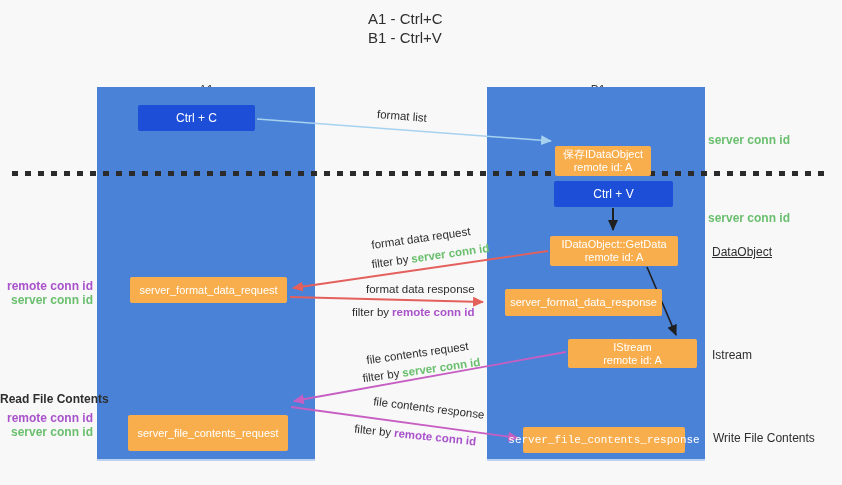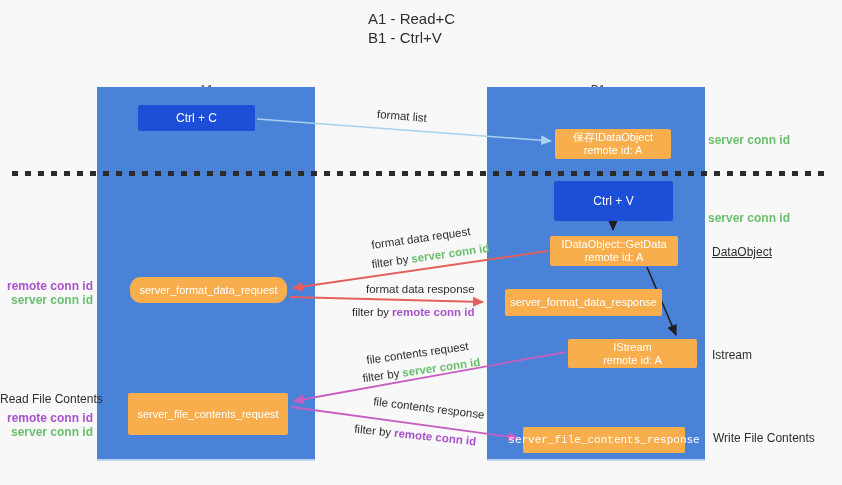--- a/index.html
+++ b/index.html
@@ -52,29 +52,29 @@
   .rot-dn2 { transform: rotate(7deg); }
   .rot-dn3 { transform: rotate(6deg); }
   .tok { font-weight: 700; margin-left: 3px; }
   .tok.green { color: #6abf6e; }
   .tok.purple { color: #a953cb; }
   .side-label {
     position: absolute; z-index: 4; font-size: 12px; white-space: nowrap; color: #2e2e2e;
   }
   .side-label.bold-green { color: #6abf6e; font-weight: 700; }
   .side-label.bold-purple { color: #a953cb; font-weight: 700; }
-  .left-col { left: 0; width: 93px; text-align: right; }
+  .left-col { left: 0; width: 93px; text-align: right; font-weight: bold; }
 </style>
 </head>
 <body>
 
 <div id="stage">
 
   <div class="title">
-    <div>A1 - Read+C</div>
+    <div>A1 - Ctrl+C</div>
     <div>B1 - Ctrl+V</div>
   </div>
 
   <div class="lane-header a">
     <div>A1</div>
   </div>
   <div class="lane-header b">
     <div>B1</div>
     <div>connection</div>
   </div>
@@ -105,48 +105,48 @@
     <line x1="290" y1="297" x2="483" y2="302" stroke="#e4605c" stroke-width="1.8" marker-end="url(#m-red)"></line>
     <line x1="647" y1="267" x2="676" y2="335" stroke="#1f1f1f" stroke-width="1.6" marker-end="url(#m-black)"></line>
     <line x1="566" y1="352" x2="294" y2="401" stroke="#c75fc3" stroke-width="1.8" marker-end="url(#m-magenta)"></line>
     <line x1="291" y1="407" x2="518" y2="438" stroke="#c75fc3" stroke-width="1.8" marker-end="url(#m-magenta)"></line>
   </svg>
 
   <div class="node green" style="left:138px; top:105px; width:117px; height:26px;">
     <div>Ctrl + C</div>
   </div>
 
-  <div class="node orange" style="left:555px; top:129px; width:116px; height:30px;">
+  <div class="node orange" style="left:555px; top:146px; width:96px; height:30px;">
     <div>保存IDataObject</div>
     <div>remote id: A</div>
   </div>
 
-  <div class="node green" style="left:554px; top:181px; width:119px; height:40px;">
+  <div class="node green" style="left:554px; top:181px; width:119px; height:26px;">
     <div>Ctrl + V</div>
   </div>
 
   <div class="node orange" style="left:550px; top:236px; width:128px; height:30px;">
     <div>IDataObject::GetData</div>
     <div>remote id: A</div>
   </div>
 
-  <div class="node orange" style="left:130px; top:277px; width:157px; height:26px;border-radius:11px;">
+  <div class="node orange" style="left:130px; top:277px; width:157px; height:26px;">
     <div>server_format_data_request</div>
   </div>
 
   <div class="node orange" style="left:505px; top:289px; width:157px; height:27px;">
     <div>server_format_data_response</div>
   </div>
 
   <div class="node orange" style="left:568px; top:339px; width:129px; height:29px;">
     <div>IStream</div>
     <div>remote id: A</div>
   </div>
 
-  <div class="node orange" style="left:128px; top:393px; width:160px; height:42px;align-items:center;">
+  <div class="node orange" style="left:128px; top:415px; width:160px; height:36px;align-items:center;">
     <div>server_file_contents_request</div>
   </div>
 
   <div class="node orange" style="left:523px; top:427px; width:162px; height:26px;font-family:Liberation Mono, monospace;">
     <div>server_file_contents_response</div>
   </div>
 
   <div class="flow-label rot-dn1" style="left:377px; top:110px;">format list</div>
 
   <div class="flow-label rot-up" style="left:371px; top:232px;">format data request</div>

